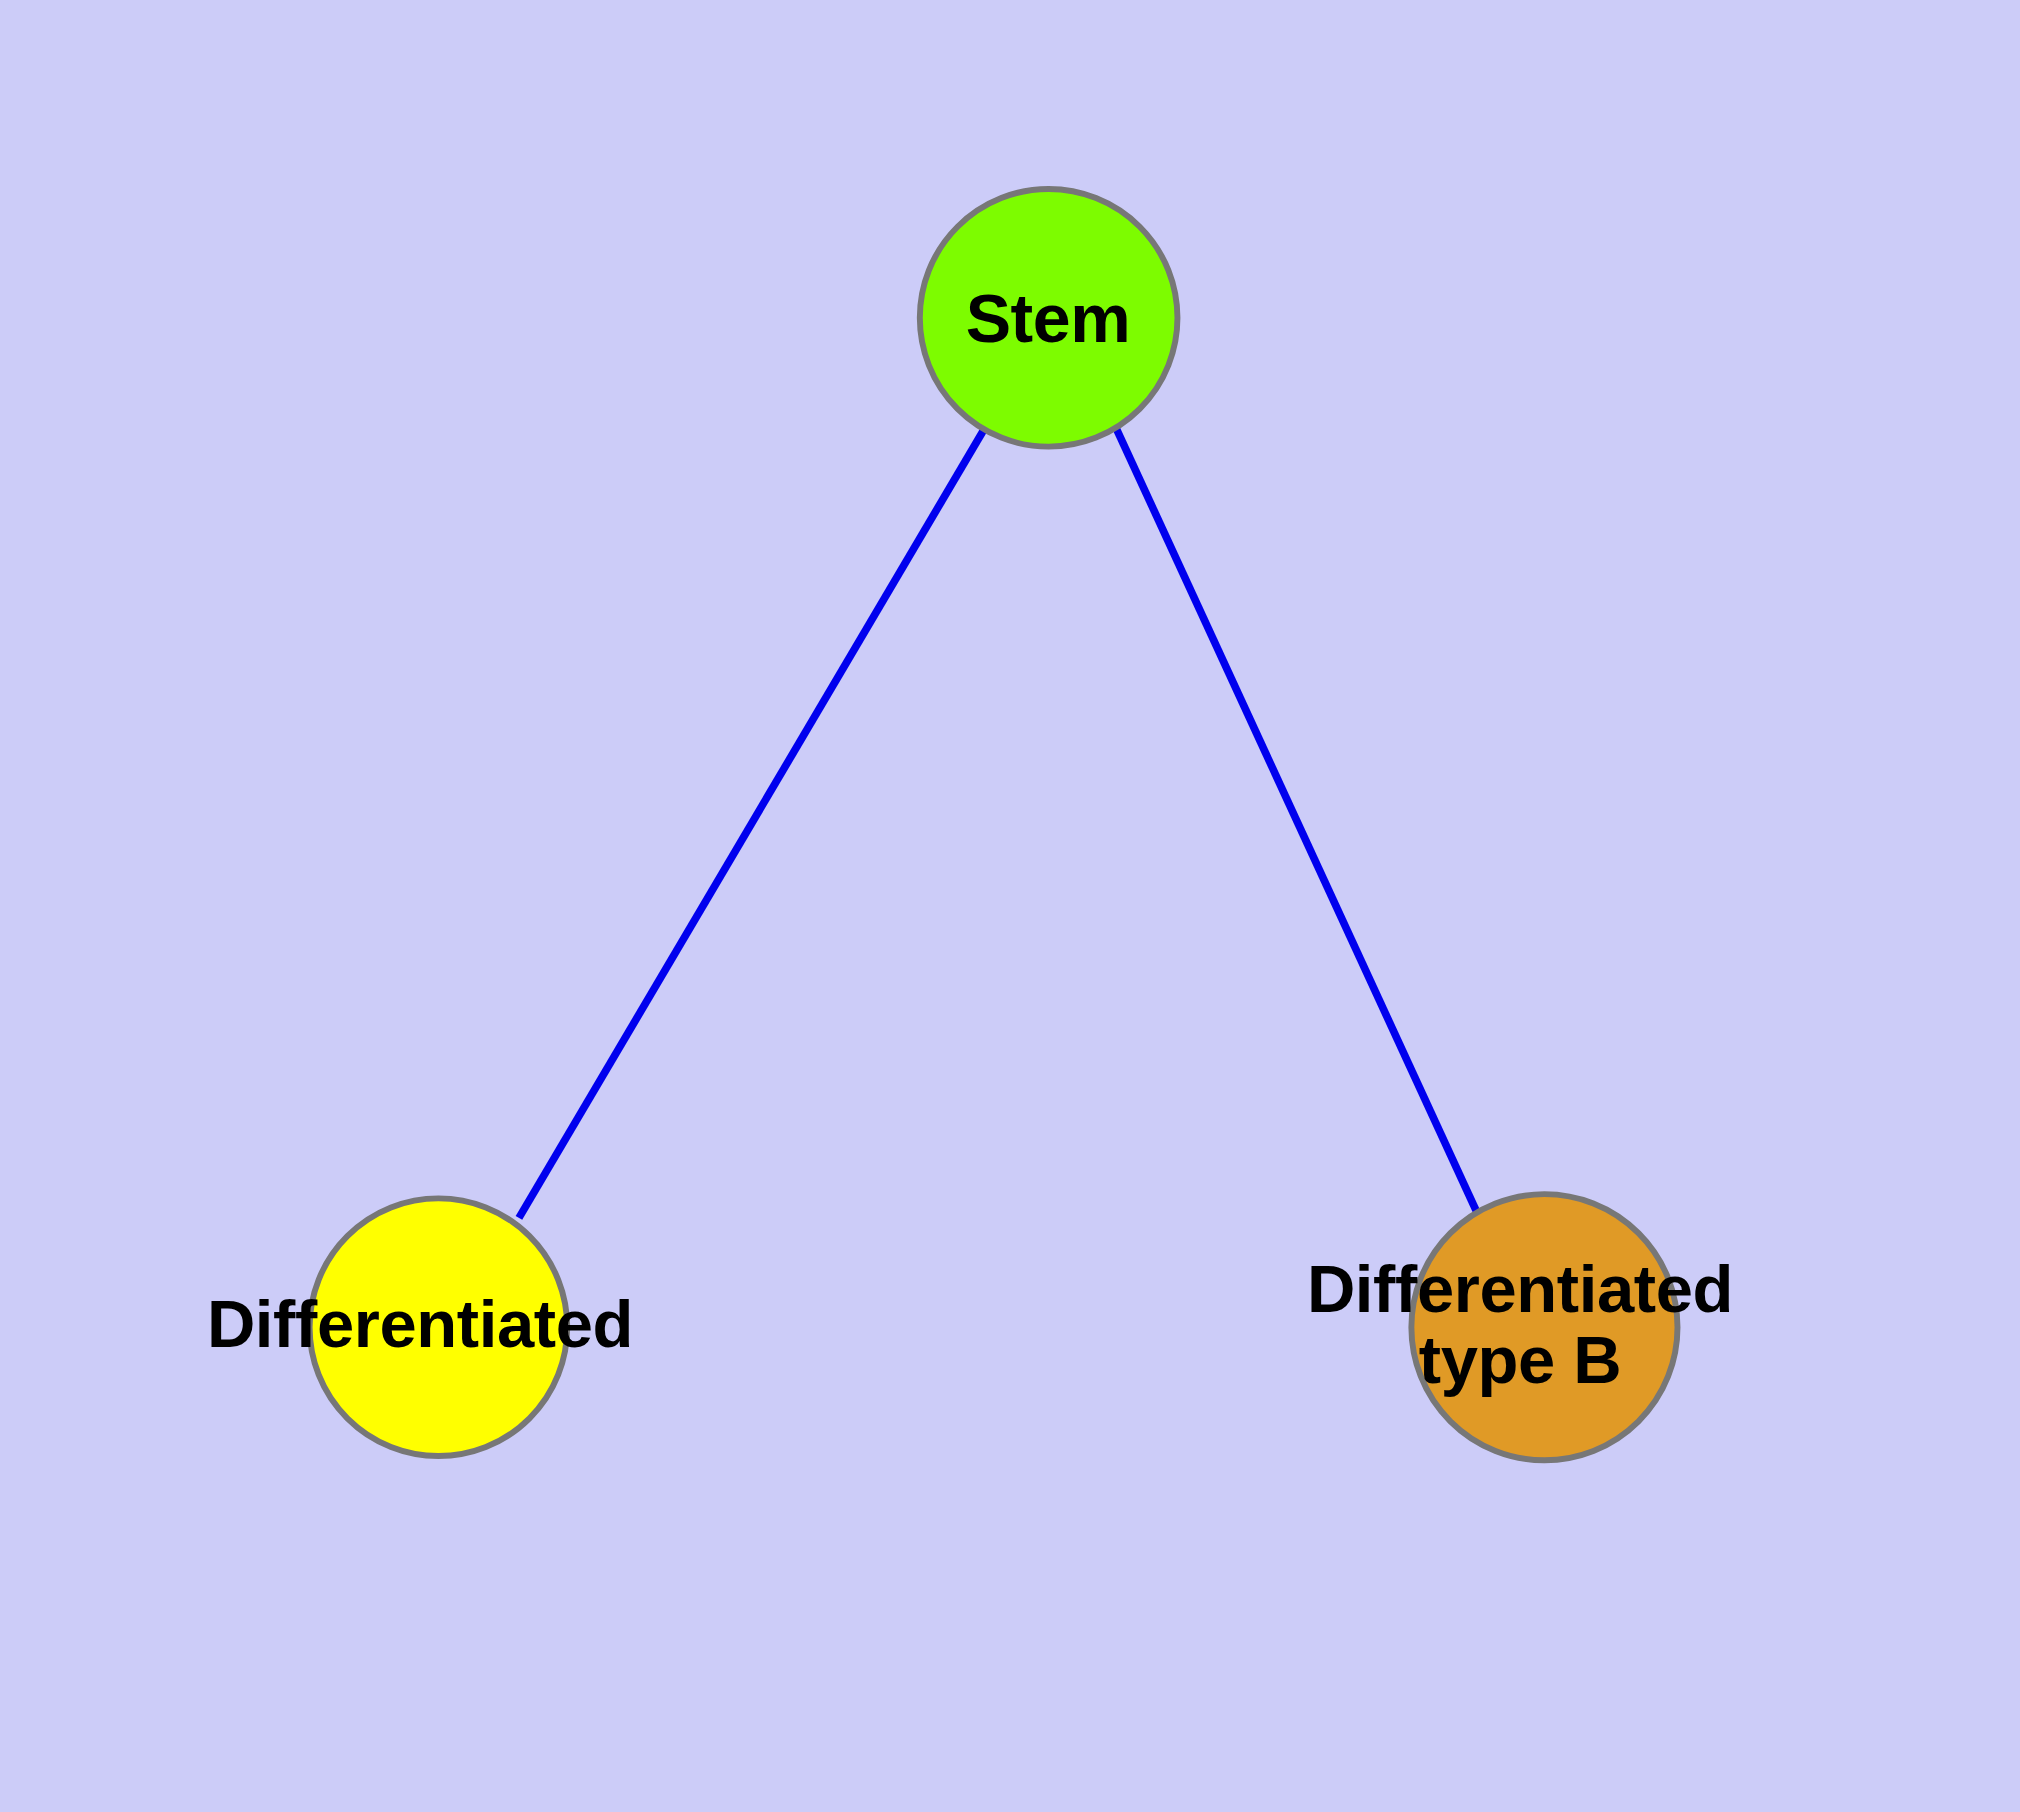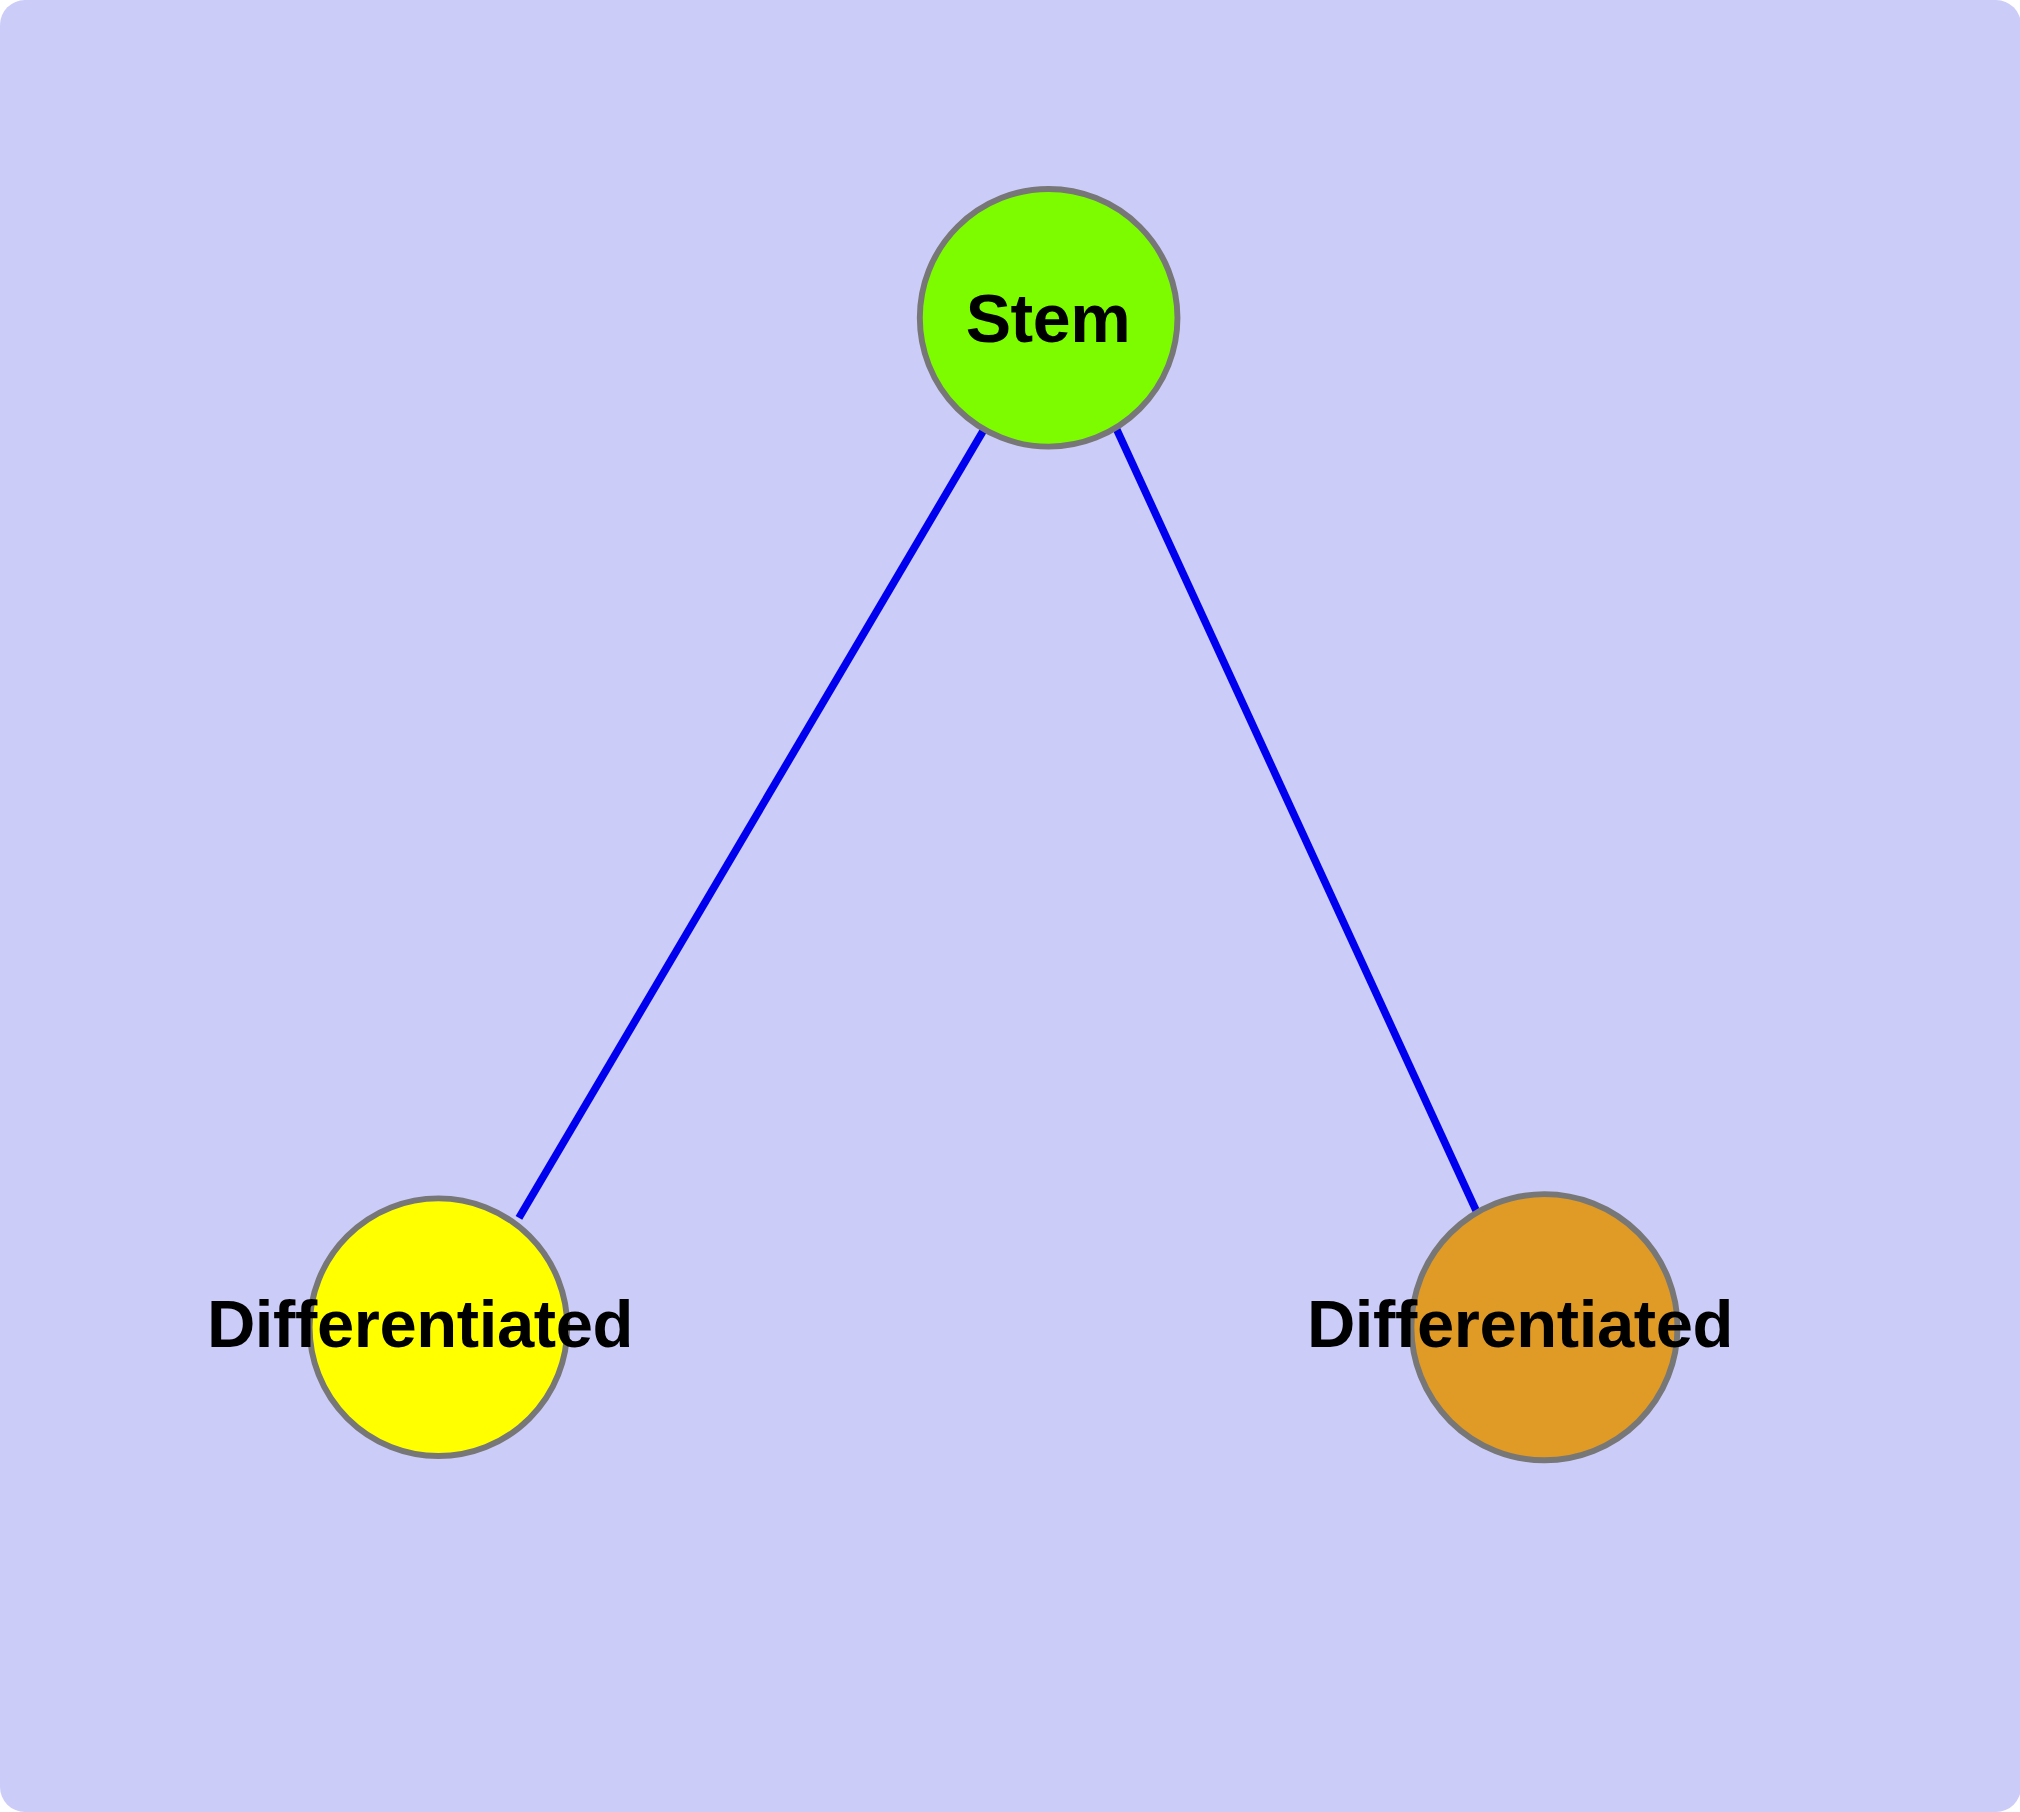--- a/index.html
+++ b/index.html
@@ -9,21 +9,20 @@
   }
   body {
     background: #ffffff;
     font-family: "Liberation Sans", sans-serif;
   }
   #canvas {
     position: relative;
     width: 2021px;
     height: 1812px;
     overflow: hidden;
-    border-radius: 25px;
   }
   #bg-rect {
     position: absolute;
     left: 0;
     top: 0;
     width: 100%;
     height: 100%;
   }
   #graph-svg {
     position: absolute;
@@ -78,16 +77,16 @@
       <circle class="graph-node" cx="1237" cy="375" r="152" fill="#7DFC00" stroke="#777777" stroke-width="7"></circle>
       <circle class="graph-node" cx="517" cy="1566" r="152" fill="#FFFF00" stroke="#777777" stroke-width="7"></circle>
       <circle class="graph-node" cx="1822" cy="1566" r="157" fill="#E09A26" stroke="#777777" stroke-width="7"></circle>
     </g>
   </svg>
 
   <div id="label-stem" class="node-label" style="color: rgb(0, 0, 0);">Stem</div>
 
   <div id="label-diff-a" class="node-label" style="color: rgb(0, 0, 0);"><span>Differentiated</span><br></div>
 
-  <div id="label-diff-b" class="node-label" style="color: rgb(0, 0, 0);"><span>Differentiated</span><br></div>
+  <div id="label-diff-b" class="node-label" style="color: rgb(0, 0, 0);"><span>Differentiated</span><br><span>type B</span></div>
 
 </div>
 
 
 </body></html>

